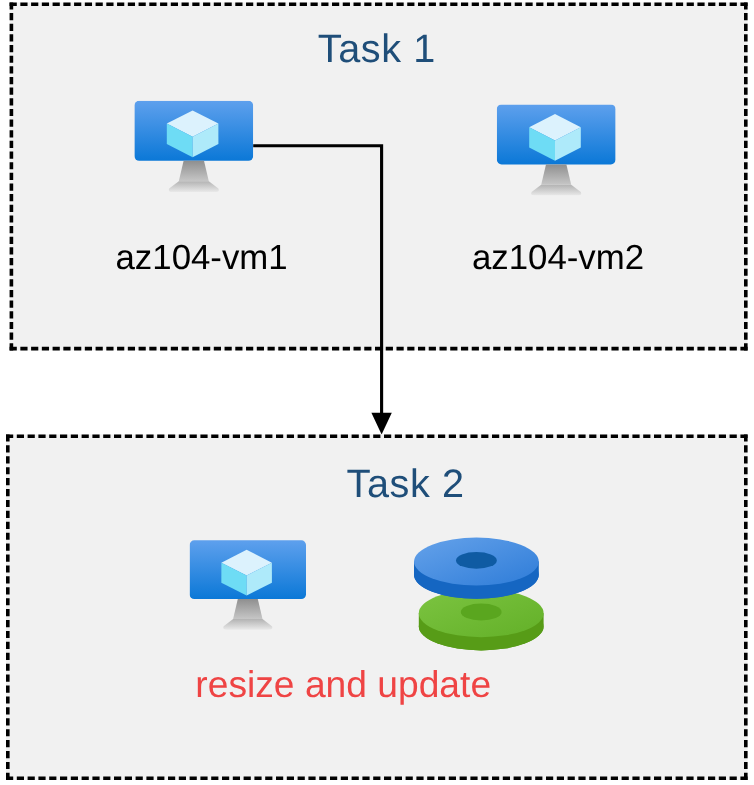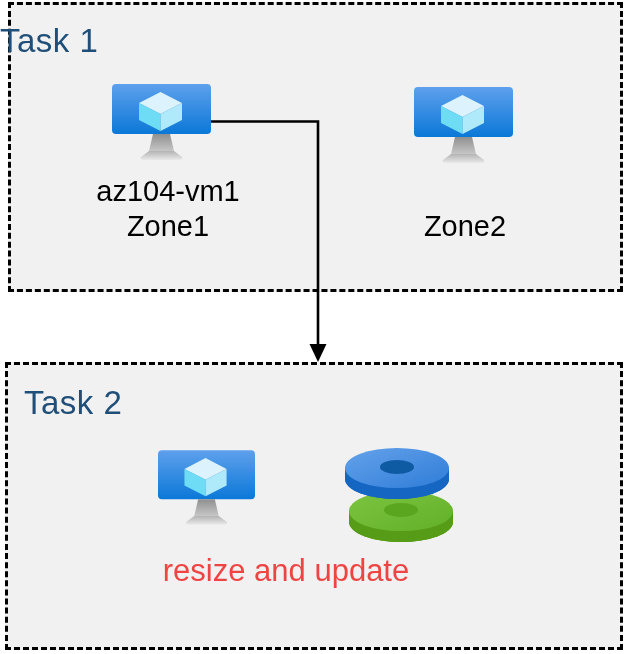--- a/index.html
+++ b/index.html
@@ -7,29 +7,29 @@
     width:628px;height:654px;position:relative;background:#ffffff;
     font-family:"Liberation Sans", sans-serif;overflow:hidden;
   }
   .task-box{
     position:absolute;background:#f1f1f1;border:3px dashed #000000;
     box-sizing:border-box;
   }
   #task1-box{left:8px;top:2px;width:615px;height:290px;}
   #task2-box{left:5px;top:362px;width:618px;height:288px;}
   .task-title{
-    position:absolute;left:0;width:100%;text-align:left;
+    position:absolute;left:0;width:100%;text-align:center;
     color:#1f4e79;font-size:33px;letter-spacing:0.5px;
   }
   #task1-title{top:22px;}
   #task2-title{top:384px;margin-left:24px;}
   .icon-abs{position:absolute;}
   .vm-label{
     position:absolute;text-align:center;color:#000000;
-    font-size:29px;line-height:35px;white-space:pre-line;
+    font-size:29px;line-height:35px;white-space:pre-line;margin-top:24px;
   }
   #vm1-label{left:58px;top:174px;width:220px;}
   #vm2-label{left:355px;top:174px;width:220px;}
   #task2-caption{
     position:absolute;left:106px;top:553px;width:360px;text-align:center;
     color:#ef4444;font-size:31px;
   }
   #flow-arrow{position:absolute;left:0;top:0;pointer-events:none;}
   svg{display:block;}
 </style>
@@ -79,22 +79,22 @@
   <svg width="99" height="76" viewBox="0 0 99 76">
     <rect x="0" y="0" width="99" height="50" rx="4" fill="url(#gScreen)"></rect>
     <polygon points="48.5,8 70,19 48.5,30 27,19" fill="#dcf2fd"></polygon>
     <polygon points="27,19 48.5,30 48.5,47 27,36" fill="#6edcf5"></polygon>
     <polygon points="70,19 48.5,30 48.5,47 70,36" fill="#aeeafa"></polygon>
     <polygon points="41,50 58,50 62,67 37,67" fill="url(#gNeck)"></polygon>
     <path d="M37,67 L62,67 L70,73 Q71.5,76 67,76 L32,76 Q27.5,76 29,73 Z" fill="url(#gBase)"></path>
   </svg>
 </div>
 
-<div class="vm-label" id="vm1-label"><span>az104-vm1</span><br><span>Zone1</span></div>
-<div class="vm-label" id="vm2-label"><br><span>Zone2</span></div>
+<div class="vm-label" id="vm1-label"><span>az104-vm1</span><br></div>
+<div class="vm-label" id="vm2-label"><span>az104-vm2</span><br></div>
 
 <svg id="flow-arrow" width="628" height="654" viewBox="0 0 628 654">
   <path d="M211,121.5 H318 V345" fill="none" stroke="#000000" stroke-width="2.6"></path>
   <polygon points="309.5,344 326.5,344 318,362" fill="#000000"></polygon>
 </svg>
 
 <div class="task-box" id="task2-box"></div>
 <div class="task-title" id="task2-title">Task 2</div>
 
 <div class="icon-abs" style="left:158px;top:450px;">

